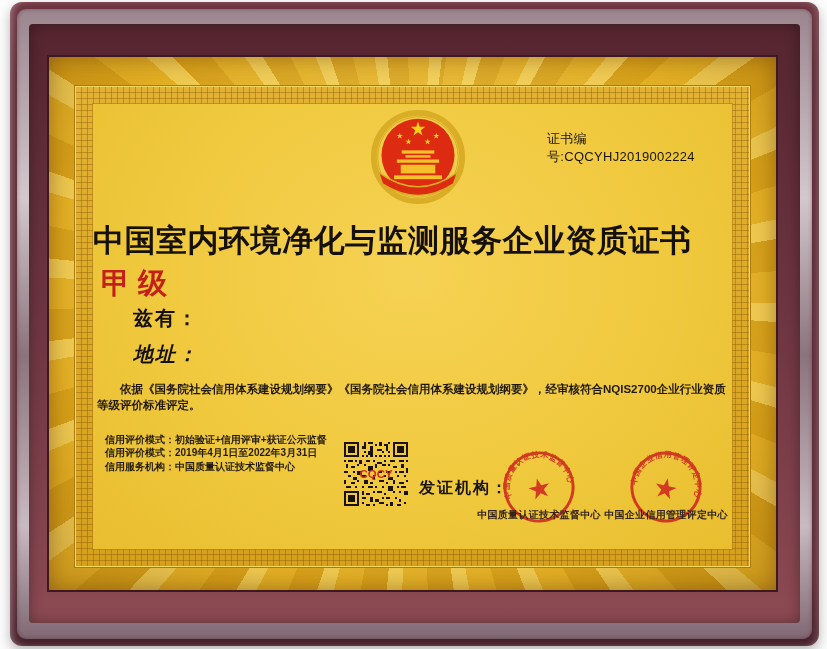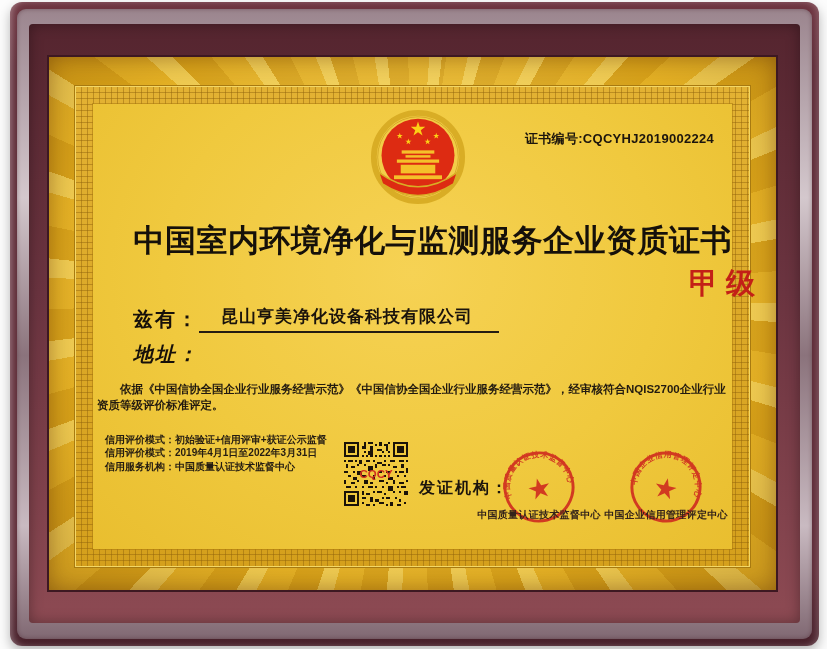--- a/index.html
+++ b/index.html
@@ -28,26 +28,26 @@
       background:
         repeating-linear-gradient(90deg, rgba(140,95,10,.45) 0 1px, transparent 1px 6px),
         repeating-linear-gradient(0deg, rgba(140,95,10,.45) 0 1px, transparent 1px 6px),
         linear-gradient(180deg,#e3b233,#d5a01c);
       box-shadow:inset 0 0 0 1px #f3d766, 0 0 0 1px #a87a10;}
   
   .paper{position:absolute;left:93px;top:104px;width:639px;height:445px;
       background:radial-gradient(ellipse at 50% 38%, #f6d254 0%, #f0c93e 55%, #e9be2f 100%);
       box-shadow:0 0 0 1px rgba(170,120,15,.55);}
   .paper *{box-sizing:border-box;}
-  .cert-no{position:absolute;left:432px;top:26px;font-size:13px;font-weight:bold;color:#1c150d;letter-spacing:.3px;}
+  .cert-no{position:absolute;left:454px;top:26px;font-size:13px;font-weight:normal;color:#1c150d;letter-spacing:.3px;}
   .emblem{position:absolute;left:277px;top:4px;width:96px;height:102px;}
-  .title{position:absolute;left:0;top:116px;width:100%;text-align:right;
+  .title{position:absolute;left:0;top:116px;width:100%;text-align:left;
       font-family:"Liberation Serif",serif;font-size:31px;font-weight:bold;color:#15100a;letter-spacing:.5px;}
-  .grade{position:absolute;left:0;top:160px;width:100%;text-align:right;
-      font-size:29px;font-weight:bold;color:#c32017;letter-spacing:8px;margin-left:31px;}
+  .grade{position:absolute;left:0;top:160px;width:100%;text-align:left;
+      font-size:29px;font-weight:bold;color:#c32017;letter-spacing:8px;padding-left:8px;}
   .row{position:absolute;left:40px;display:flex;align-items:flex-end;text-align:center;}
   .row .lbl{font-size:20px;font-weight:bold;color:#16100a;letter-spacing:2px;}
   .row .val{font-size:17px;font-weight:bold;color:#1a130c;border-bottom:2px solid #241c12;
       padding:0 8px 3px 4px;letter-spacing:1px;white-space:nowrap;}
   .row1{top:201px;}.row1 .val{width:300px;}
   .row2{top:237px;font-style:italic;}.row2 .val{width:292px;}
   .body{position:absolute;left:4px;top:277px;width:633px;font-size:11.5px;font-weight:bold;
       color:#221a10;line-height:16px;}
   .body p{margin:0;text-indent:2em;}
   .info{position:absolute;left:12px;top:329px;width:238px;font-size:10px;font-weight:bold;
@@ -98,28 +98,27 @@
       <path d="M9,66 Q50,96 91,66 L87,78 Q50,102 13,78 Z" fill="#dd2b12" stroke="#d9ad25" stroke-width="1.5"></path>
     </svg>
 
     <div class="cert-no">证书编号:CQCYHJ2019002224</div>
 
     <div class="title">中国室内环境净化与监测服务企业资质证书</div>
     <div class="grade">甲级</div>
 
     <div class="row row1">
       <span class="lbl">兹有：</span>
-      <span class="val">昆山亨美净化设备科技有限公司</span>
     </div>
     <div class="row row2">
       <span class="lbl">地址：</span>
     </div>
 
     <div class="body">
-      <p>依据《中国信协全国企业行业服务经营示范》《中国信协全国企业行业服务经营示范》，经审核符合NQIS2700企业行业资质等级评价标准评定。</p>
+      <p>依据《国务院社会信用体系建设规划纲要》《国务院社会信用体系建设规划纲要》，经审核符合NQIS2700企业行业资质等级评价标准评定。</p>
     </div>
 
     <div class="info">
       <div>信用评价模式：初始验证+信用评审+获证公示监督</div>
       <div>信用评价模式：2019年4月1日至2022年3月31日</div>
       <div>信用服务机构：中国质量认证技术监督中心</div>
     </div>
 
     <svg class="qr" viewBox="0 0 29 29" shape-rendering="crispEdges">
       <g fill="#1a1208">

